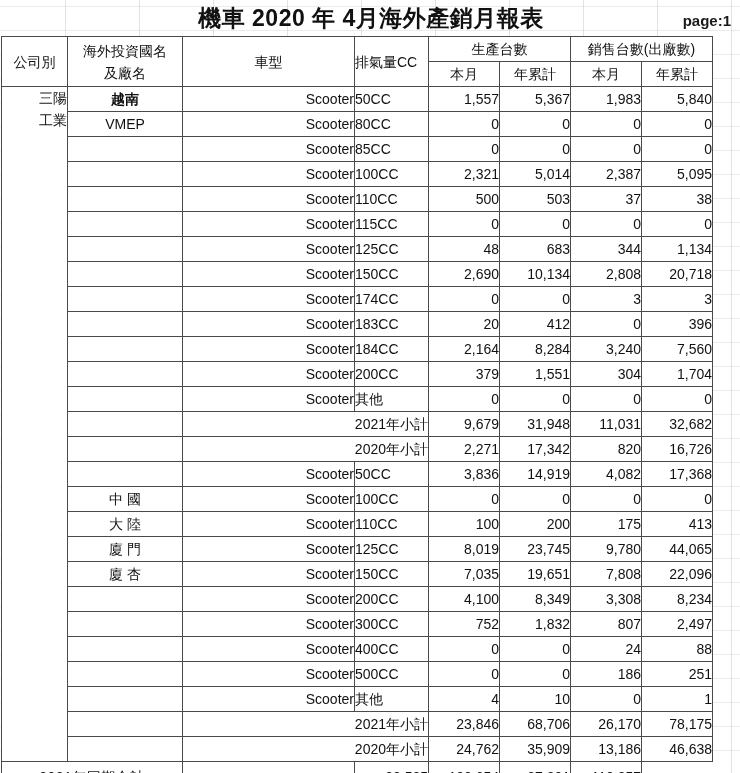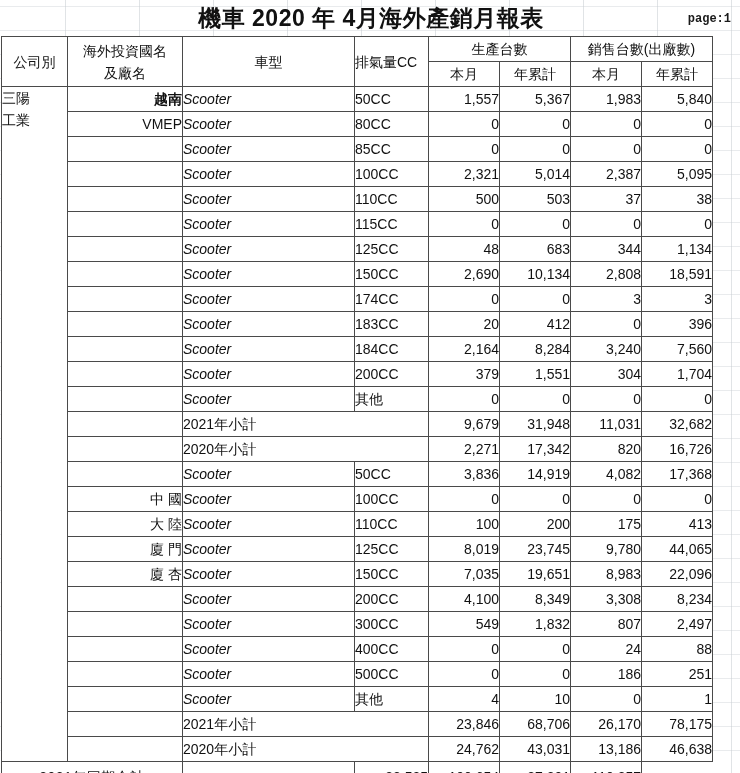--- a/index.html
+++ b/index.html
@@ -52,24 +52,24 @@
     font-weight: bold;
     letter-spacing: 0.5px;
     color: #111;
     white-space: nowrap;
     line-height: 34px;
   }
   .page-label {
     position: absolute;
     right: 9px;
     top: 12px;
-    font-size: 12px;
+    font-size: 15px;
     font-weight: bold;
     color: #1a1a1a;
-    font-family: Liberation Mono, monospace;
+    font-family: Liberation Sans, sans-serif;
   }
 
   
   table.report {
     position: absolute;
     left: 1px;
     top: 36px;
     border-collapse: collapse;
     table-layout: fixed;
     width: 712px;
@@ -111,47 +111,46 @@
   }
   th.hdr-cc span {
     position: relative;
     left: 0;
     margin-top: 40px;
   }
   th.hdr-sub { font-size: 15px; }
 
   
   td.company {
-    text-align: left;
+    text-align: right;
     color: #cc3333;
     font-weight: bold;
     font-size: 15px;
   }
   td.country {
-    text-align: right;
+    text-align: center;
     font-size: 15px;
   }
   td.country.bold { font-weight: bold; }
   td.model {
-    text-align: left;
+    text-align: right;
     padding-left: 4px;
     font-size: 15px;
-    font-style: italic;
   }
   td.cc {
     text-align: left;
     font-size: 15px;
   }
   td.num {
     text-align: right;
     padding-right: 5px;
     font-size: 15px;
   }
   td.subtotal-label {
-    text-align: left;
+    text-align: right;
     font-size: 15px;
   }
   td.grandtotal-label {
     text-align: center;
     font-size: 21px;
     font-weight: normal;
     letter-spacing: 0.5px;
   }
   tr.grandtotal td { height: 30px; line-height: 28px; }
   tr.grandtotal td.num { font-size: 14px; }
@@ -266,21 +265,21 @@
           <td class="num">344</td>
           <td class="num">1,134</td>
         </tr>
         <tr>
           <td class="country"></td>
           <td class="model">Scooter</td>
           <td class="cc">150CC</td>
           <td class="num">2,690</td>
           <td class="num">10,134</td>
           <td class="num">2,808</td>
-          <td class="num">18,591</td>
+          <td class="num">20,718</td>
         </tr>
         <tr>
           <td class="country"></td>
           <td class="model">Scooter</td>
           <td class="cc">174CC</td>
           <td class="num">0</td>
           <td class="num">0</td>
           <td class="num">3</td>
           <td class="num">3</td>
         </tr>
@@ -371,37 +370,37 @@
           <td class="num">23,745</td>
           <td class="num">9,780</td>
           <td class="num">44,065</td>
         </tr>
         <tr>
           <td class="country">廈 杏</td>
           <td class="model">Scooter</td>
           <td class="cc">150CC</td>
           <td class="num">7,035</td>
           <td class="num">19,651</td>
-          <td class="num">8,983</td>
+          <td class="num">7,808</td>
           <td class="num">22,096</td>
         </tr>
         <tr>
           <td class="country"></td>
           <td class="model">Scooter</td>
           <td class="cc">200CC</td>
           <td class="num">4,100</td>
           <td class="num">8,349</td>
           <td class="num">3,308</td>
           <td class="num">8,234</td>
         </tr>
         <tr>
           <td class="country"></td>
           <td class="model">Scooter</td>
           <td class="cc">300CC</td>
-          <td class="num">549</td>
+          <td class="num">752</td>
           <td class="num">1,832</td>
           <td class="num">807</td>
           <td class="num">2,497</td>
         </tr>
         <tr>
           <td class="country"></td>
           <td class="model">Scooter</td>
           <td class="cc">400CC</td>
           <td class="num">0</td>
           <td class="num">0</td>
@@ -431,21 +430,21 @@
           <td class="subtotal-label" colspan="2">2021年小計</td>
           <td class="num">23,846</td>
           <td class="num">68,706</td>
           <td class="num">26,170</td>
           <td class="num">78,175</td>
         </tr>
         <tr>
           <td class="country"></td>
           <td class="subtotal-label" colspan="2">2020年小計</td>
           <td class="num">24,762</td>
-          <td class="num">43,031</td>
+          <td class="num">35,909</td>
           <td class="num">13,186</td>
           <td class="num">46,638</td>
         </tr>
         <tr class="grandtotal">
           <td class="grandtotal-label" colspan="2">2021年同期合計</td>
           <td class="cc"></td>
           <td class="num">33,525</td>
           <td class="num">100,654</td>
           <td class="num">37,201</td>
           <td class="num">110,857</td>

